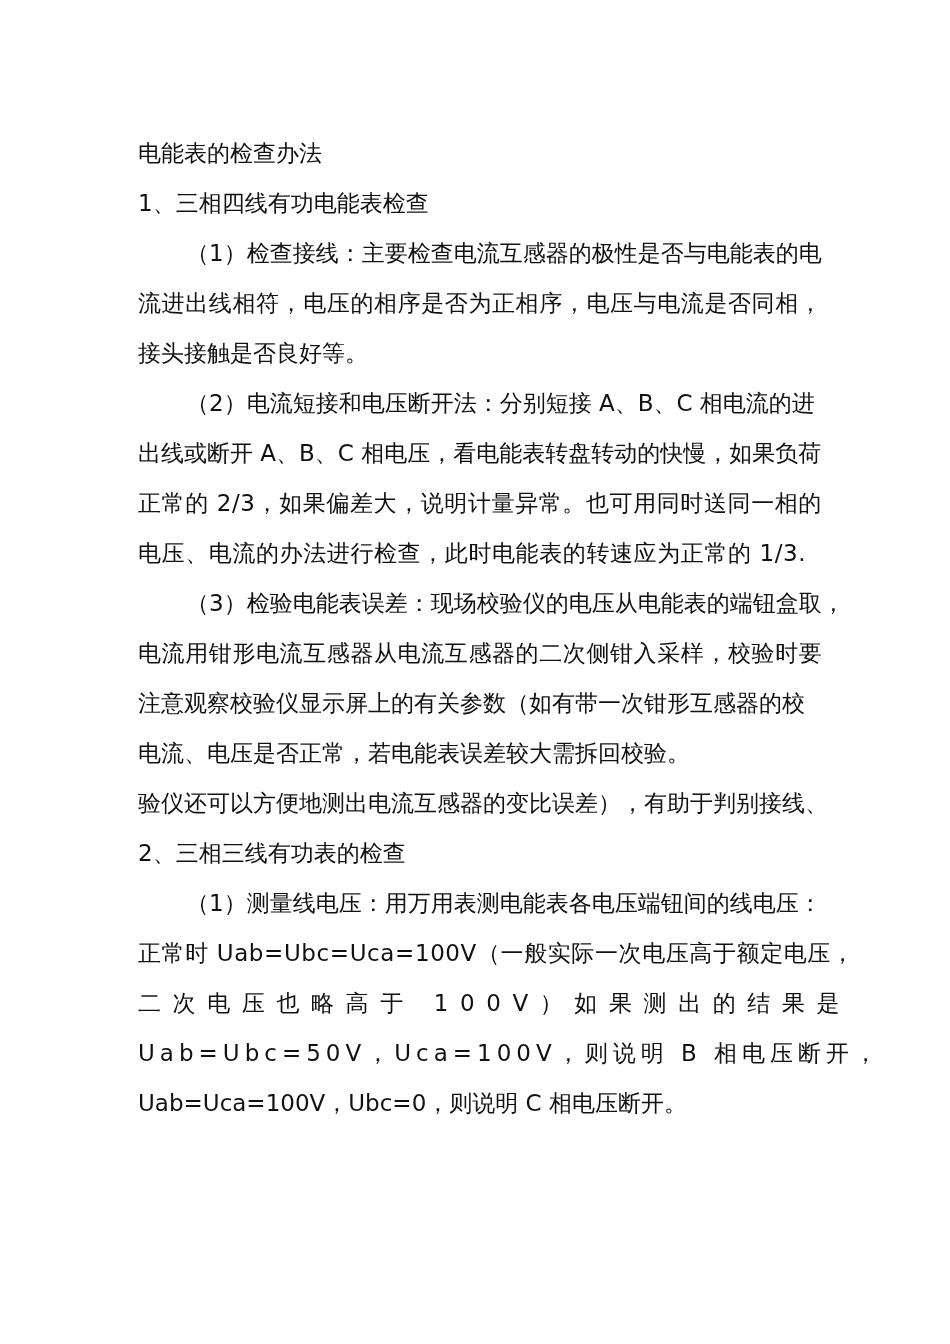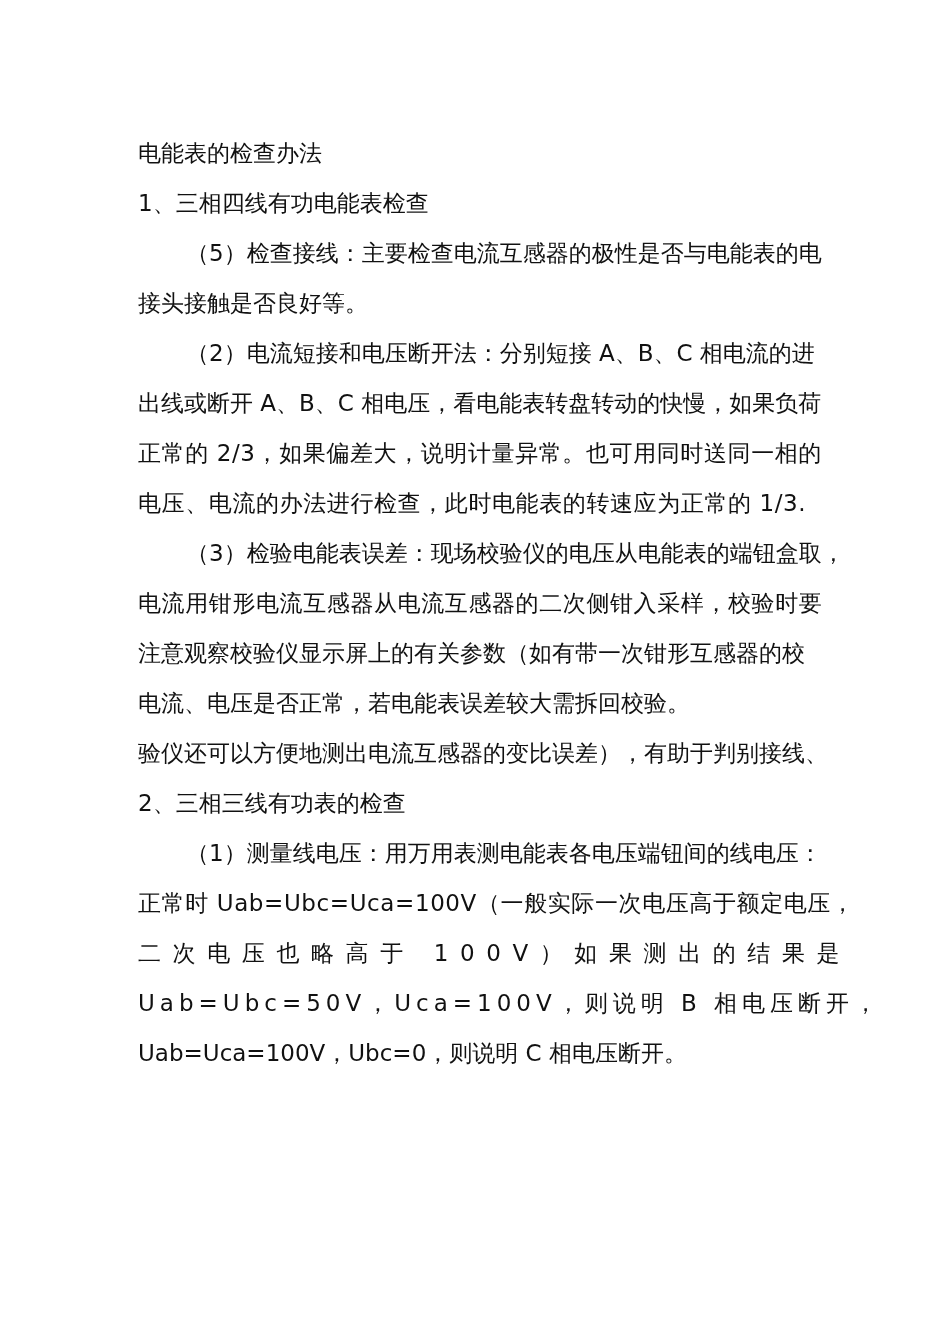--- a/index.html
+++ b/index.html
@@ -62,21 +62,22 @@
 </head>
 <body>
 
 <div class="page">
   <div class="content">
 
     <div class="line flush tight">电能表的检查办法</div>
 
     <div class="line flush tight">1、三相四线有功电能表检查</div>
 
-    <div class="line indent tight">（5）检查接线：主要检查电流互感器的极性是否与电能表的电</div>
+    <div class="line indent tight">（1）检查接线：主要检查电流互感器的极性是否与电能表的电</div>
+    <div class="line flush sp-sm">流进出线相符，电压的相序是否为正相序，电压与电流是否同相，</div>
     <div class="line flush tight">接头接触是否良好等。</div>
 
     <div class="line indent tight">（2）电流短接和电压断开法：分别短接 A、B、C 相电流的进</div>
     <div class="line flush tight">出线或断开 A、B、C 相电压，看电能表转盘转动的快慢，如果负荷</div>
     <div class="line flush sp-sm">正常的 2/3，如果偏差大，说明计量异常。也可用同时送同一相的</div>
     <div class="line flush sp-sm">电压、电流的办法进行检查，此时电能表的转速应为正常的 1/3.</div>
 
     <div class="line indent tight">（3）检验电能表误差：现场校验仪的电压从电能表的端钮盒取，</div>
     <div class="line flush sp-sm">电流用钳形电流互感器从电流互感器的二次侧钳入采样，校验时要</div>
     <div class="line flush tight">注意观察校验仪显示屏上的有关参数（如有带一次钳形互感器的校</div>

